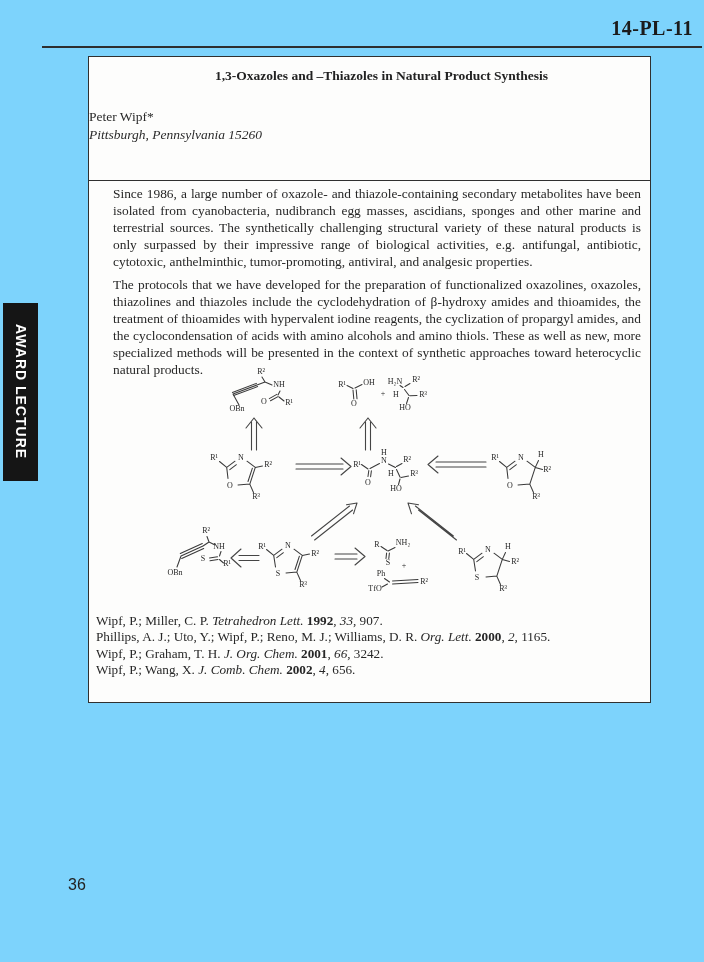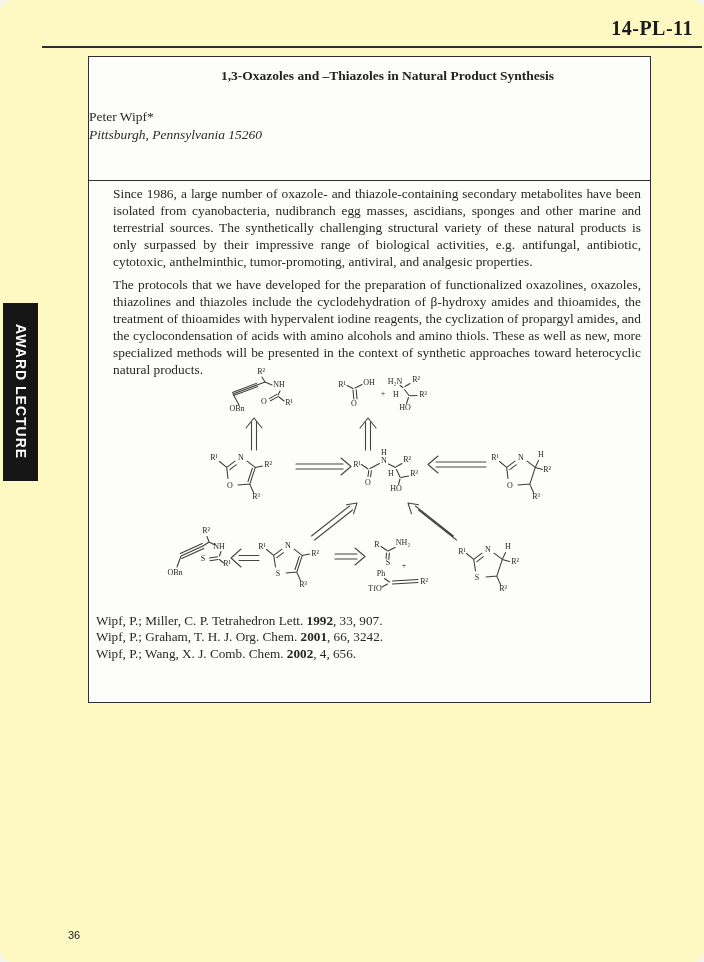--- a/index.html
+++ b/index.html
@@ -4,36 +4,36 @@
 <style>
   html,body{margin:0;padding:0;}
   body{
     width:704px;height:962px;
     background:#f4f4f2;
     font-family:"Liberation Serif", serif;
     color:#1e1e1e;
   }
   .sheet{
     position:relative;width:704px;height:962px;
-    background:#fef9c3;overflow:hidden;border-radius:12px;
+    background:#7dd3fc;overflow:hidden;
   }
   .header-code{
     position:absolute;top:17px;right:11px;
     font-weight:bold;font-size:20px;letter-spacing:.5px;color:#1b1b1b;
   }
   .top-rule{
     position:absolute;left:42px;top:46px;width:660px;height:0;
     border-top:2px solid #2e2e2e;
   }
   .abstract-box{
     position:absolute;left:88px;top:56px;width:561px;height:645px;
     border:1.5px solid #303030;background:#fdfdfc;
   }
   .title{
-    position:absolute;top:11px;left:18px;width:100%;
+    position:absolute;top:11px;left:12px;width:100%;
     text-align:center;font-weight:bold;font-size:13.5px;color:#222;
   }
   .byline{
     position:absolute;top:51px;left:0;width:100%;
     text-align:left;font-size:13.5px;line-height:17.5px;color:#2a2a2a;
   }
   .byline .aff{font-style:italic;}
   .inner-rule{
     position:absolute;top:123px;left:0;width:100%;height:0;
     border-top:1.5px solid #303030;
@@ -47,35 +47,35 @@
   .scheme-svg path{stroke:#3a3a3a;stroke-width:1.05;fill:none;stroke-linecap:round;}
   .scheme-svg .arrow path{stroke:#454545;stroke-width:1.1;}
   #scheme-labels text{
     font-family:"Liberation Serif", serif;font-size:8px;fill:#262626;text-anchor:middle;
   }
   .references{
     position:absolute;left:7px;top:556px;right:6px;
     font-size:13.2px;line-height:16.4px;color:#272727;
   }
   .ref-line{white-space:nowrap;}
-  .it{margin-top:6px;}
+  .it{font-style:italic;margin-top:6px;}
   .bd{font-weight:bold;}
   .spine{
     position:absolute;left:3px;top:303px;width:35px;height:178px;
     background:#151515;color:#fff;
     display:flex;align-items:center;justify-content:center;
   }
   .spine-text{
     writing-mode:vertical-rl;
     font-family:"Liberation Sans", sans-serif;
     font-weight:bold;font-size:14px;letter-spacing:1px;white-space:nowrap;
   }
   .page-number{
-    position:absolute;left:68px;top:929px;
-    font-family:"Liberation Sans", sans-serif;font-size:11px;color:#222;
+    position:absolute;left:68px;top:876px;
+    font-family:"Liberation Sans", sans-serif;font-size:16px;color:#222;
   }
 </style>
 </head>
 <body>
 
 <div class="sheet">
 
   <div class="header-code">14-PL-11</div>
   <div class="top-rule"></div>
 
@@ -212,20 +212,21 @@
           <text x="397" y="184">N</text>
           <text x="417" y="181">H</text>
           <text x="386" y="212">S</text>
           <text x="424" y="196">R²</text>
           <text x="412" y="223">R³</text>
         </g>
     </svg>
 
     <div class="references">
         <div class="ref-line"><span>Wipf, P.; Miller, C. P. </span><span class="it">Tetrahedron Lett. </span><span class="bd">1992</span><span>, </span><span class="it">33</span><span>, 907.</span></div>
+        <div class="ref-line"><span>Phillips, A. J.; Uto, Y.; Wipf, P.; Reno, M. J.; Williams, D. R. </span><span class="it">Org. Lett. </span><span class="bd">2000</span><span>, </span><span class="it">2</span><span>, 1165.</span></div>
         <div class="ref-line"><span>Wipf, P.; Graham, T. H. </span><span class="it">J. Org. Chem. </span><span class="bd">2001</span><span>, </span><span class="it">66</span><span>, 3242.</span></div>
         <div class="ref-line"><span>Wipf, P.; Wang, X. </span><span class="it">J. Comb. Chem. </span><span class="bd">2002</span><span>, </span><span class="it">4</span><span>, 656.</span></div>
       </div>
   </div>
 
   <div class="spine">
     <div class="spine-text">AWARD LECTURE</div>
   </div>
 
   <div class="page-number">36</div>

